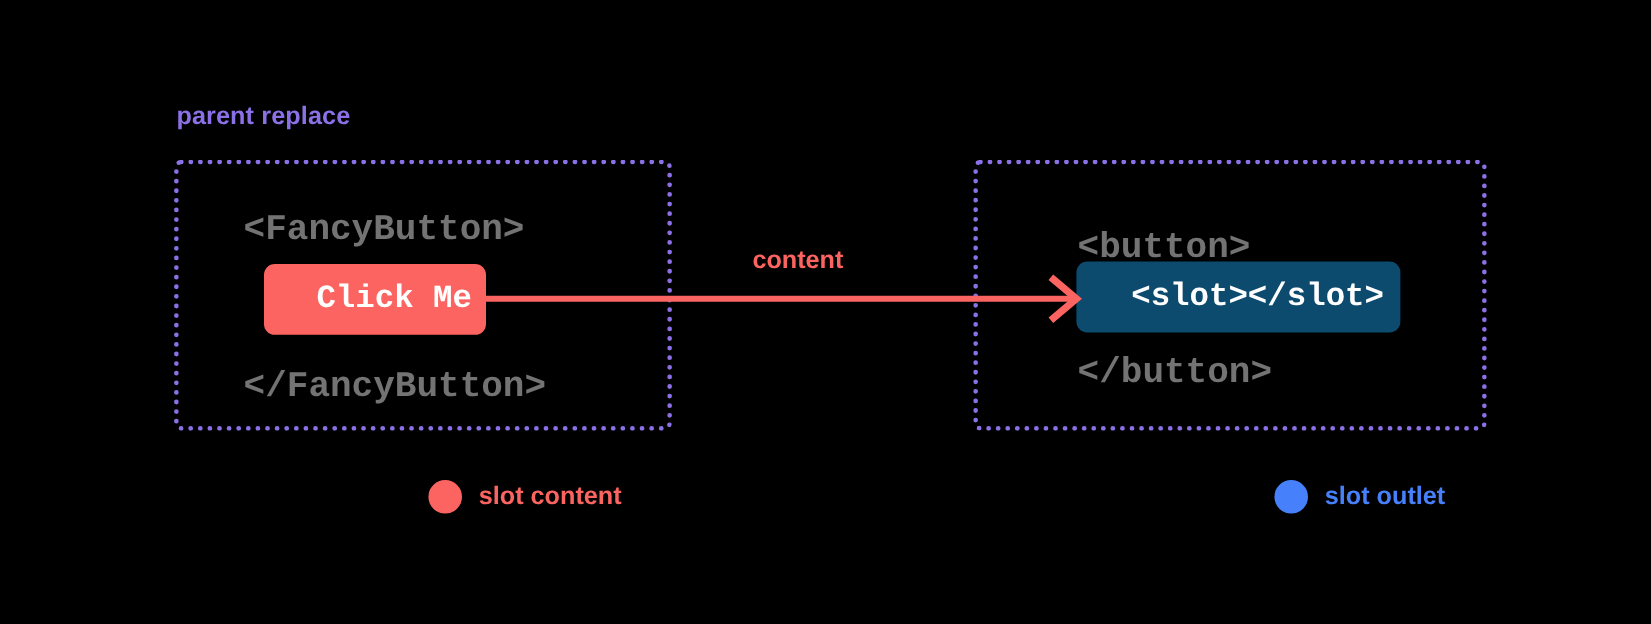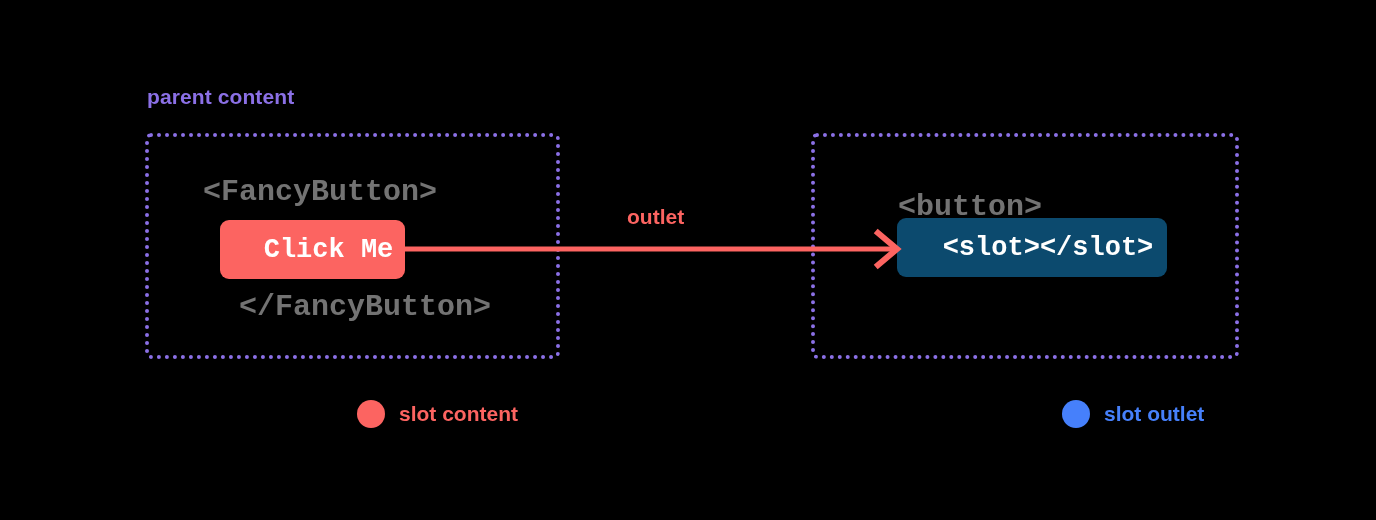--- a/index.html
+++ b/index.html
@@ -45,21 +45,21 @@
   .code {
     position: absolute;
     font-family: "Liberation Mono", "DejaVu Sans Mono", monospace;
     font-size: 30px;
     font-weight: bold;
     color: #737373;
     white-space: pre;
     letter-spacing: 0px;
   }
   #code-open-fancy   { left: 203px; top: 175px; }
-  #code-close-fancy  { left: 203px; top: 290px; margin-left: 36px; }
+  #code-close-fancy  { left: 203px; top: 306px; }
   #code-open-button  { left: 898px; top: 190px; }
   #code-close-button { left: 898px; top: 294px; }
 
   
   .chip {
     position: absolute;
     display: flex;
     align-items: center;
     justify-content: center;
     border-radius: 9px;
@@ -123,39 +123,40 @@
   #legend-slot-content .legend-label { color: #fc6461; }
   #legend-slot-outlet { left: 1062px; top: 400px; }
   #legend-slot-outlet .legend-dot    { background: #4680fb; }
   #legend-slot-outlet .legend-label  { color: #4680fb; }
 </style>
 </head>
 <body>
 
 <div id="stage">
 
-  <div class="caption" id="caption-left">parent content</div>
+  <div class="caption" id="caption-left">parent replace</div>
 
   <div class="template-box" id="box-left"></div>
 
   <div class="code" id="code-open-fancy">&lt;FancyButton&gt;</div>
 
   <div class="chip" id="chip-slot-content">Click Me</div>
 
   <div class="code" id="code-close-fancy">&lt;/FancyButton&gt;</div>
 
 
   <div class="template-box" id="box-right"></div>
 
   <div class="code" id="code-open-button">&lt;button&gt;</div>
 
   <div class="chip" id="chip-slot-outlet">&lt;slot&gt;&lt;/slot&gt;</div>
 
+  <div class="code" id="code-close-button">&lt;/button&gt;</div>
 
-  <div id="arrow-label">outlet</div>
+  <div id="arrow-label">content</div>
 
   <div id="arrow-wrap">
     <svg width="500" height="46" viewBox="0 0 500 46">
       <line x1="0" y1="23" x2="490" y2="23" stroke="#fc6461" stroke-width="5"></line>
       <polyline points="474,7 493,23 474,39" fill="none" stroke="#fc6461" stroke-width="6" stroke-linecap="square" stroke-linejoin="miter"></polyline>
     </svg>
   </div>
 
   <div class="legend" id="legend-slot-content">
     <span class="legend-dot"></span>

